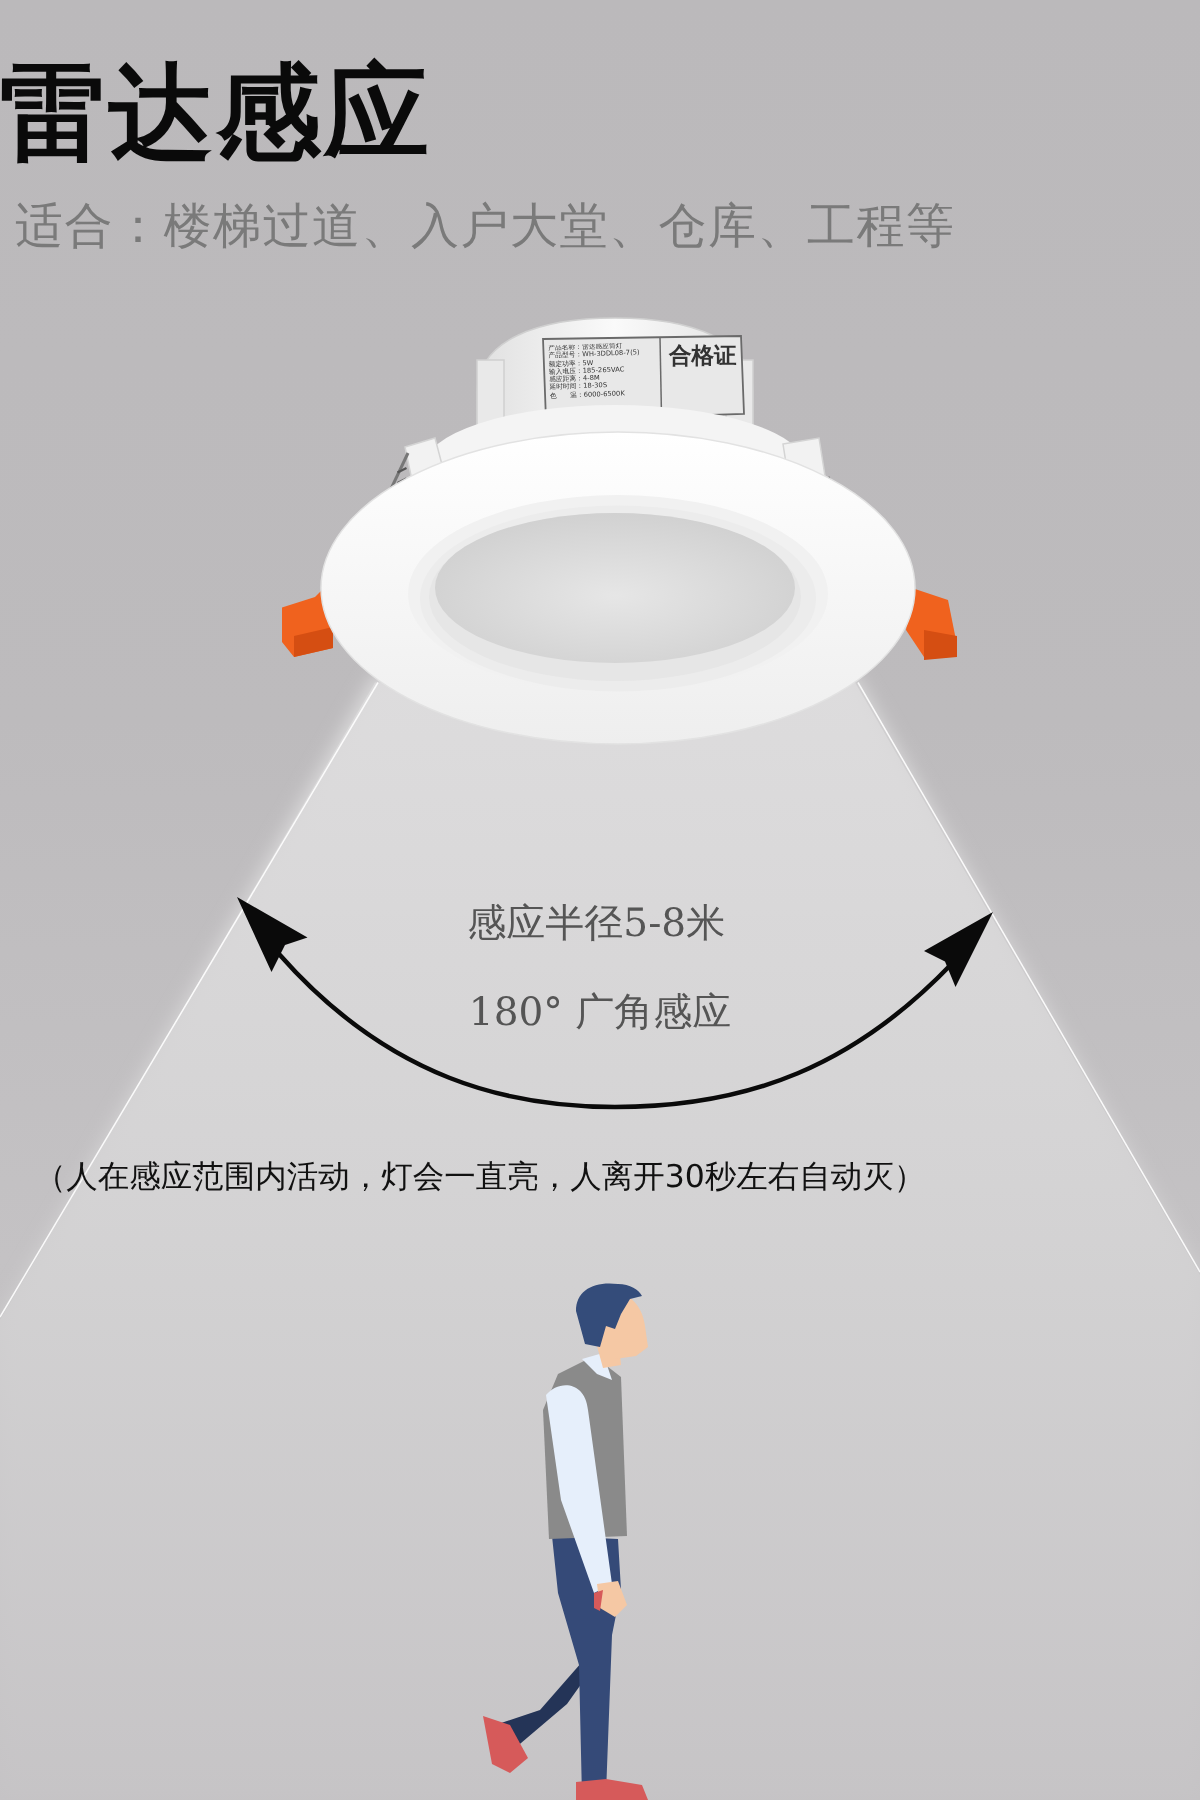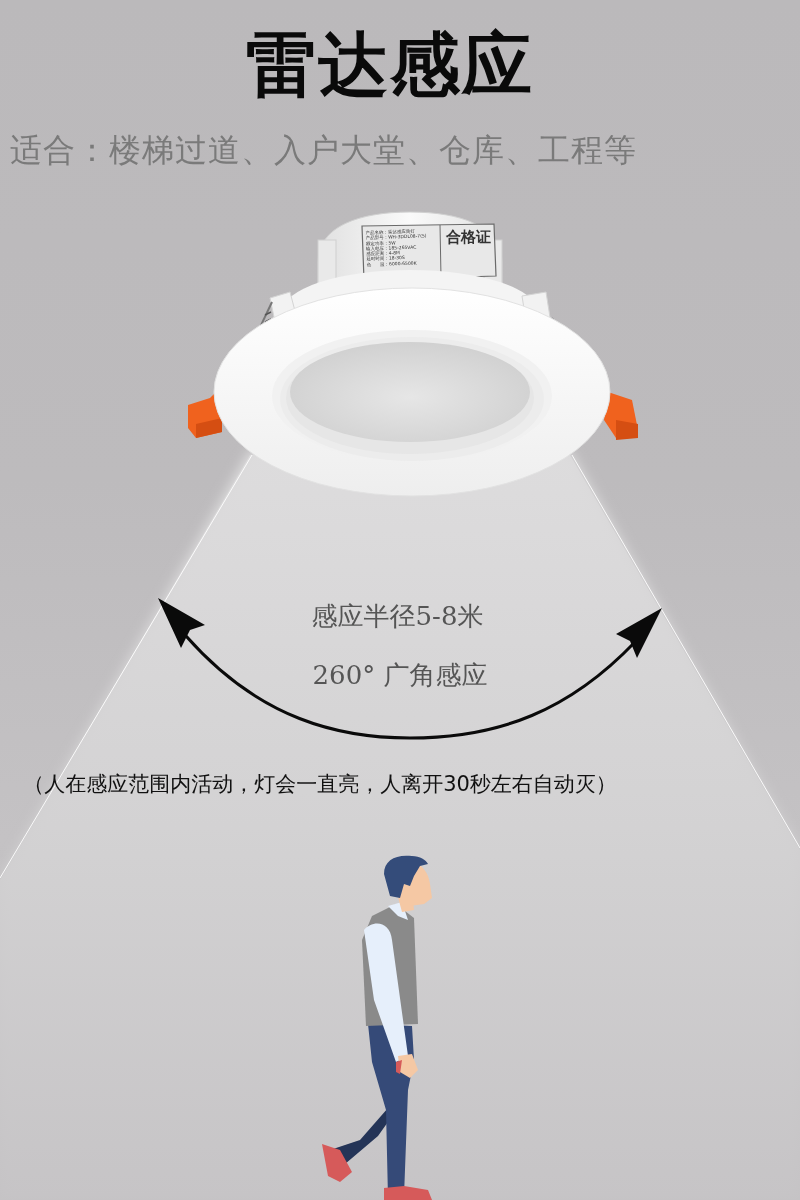--- a/index.html
+++ b/index.html
@@ -1,19 +1,19 @@
 <!DOCTYPE html>
 <html><head>
 <meta charset="utf-8">
 <style>
   html, body { margin: 0; padding: 0; }
   body { width: 800px; height: 1200px; overflow: hidden; background: #bab8ba; font-family: "DejaVu Sans", sans-serif; }
   .page { position: relative; width: 800px; height: 1200px; overflow: hidden;
     background: linear-gradient(180deg, #bbb9bb 0%, #bdbbbd 40%, #c4c2c4 70%, #bcbabc 100%); }
-  .title { position: absolute; top: 20px; left: 0; width: 780px; text-align: center;
+  .title { position: absolute; top: 30px; left: 0; width: 780px; text-align: left;
     font-family: "DejaVu Serif", serif; font-weight: bold; font-size: 70px; color: #0a0a0a; letter-spacing: 2px; line-height: 90px; }
   .subtitle { position: absolute; top: 128px; left: 0; width: 647px; text-align: center;
     font-family: "DejaVu Serif", serif; font-size: 32px; color: #7a7a7a; letter-spacing: 1px; line-height: 44px; }
   svg.scene { position: absolute; left: 0; top: 0; }
   .radius-text { position: absolute; top: 598px; left: 0; width: 795px; text-align: center;
     font-family: "DejaVu Serif", serif; font-size: 26px; color: #555; line-height: 36px; }
   .angle-text { position: absolute; top: 657px; left: 0; width: 800px; text-align: center;
     font-family: "DejaVu Serif", serif; font-size: 26px; color: #555; line-height: 36px; }
   .note-text { position: absolute; top: 766px; left: 0; width: 640px; text-align: center;
     font-family: "DejaVu Sans", sans-serif; font-size: 21px; color: #111; line-height: 36px; }
@@ -124,15 +124,15 @@
     <div>产品型号：WH-3DDL08-7(5)</div>
     <div>额定功率：5W</div>
     <div>输入电压：185-265VAC</div>
     <div>感应距离：4-8M</div>
     <div>延时时间：18-30S</div>
     <div>色　　温：6000-6500K</div>
   </div>
   <div class="cert-title">合格证</div>
 
   <div class="radius-text">感应半径5-8米</div>
-  <div class="angle-text">260° 广角感应</div>
+  <div class="angle-text">180° 广角感应</div>
   <div class="note-text">（人在感应范围内活动，灯会一直亮，人离开30秒左右自动灭）</div>
 </div>
 
 </body></html>

